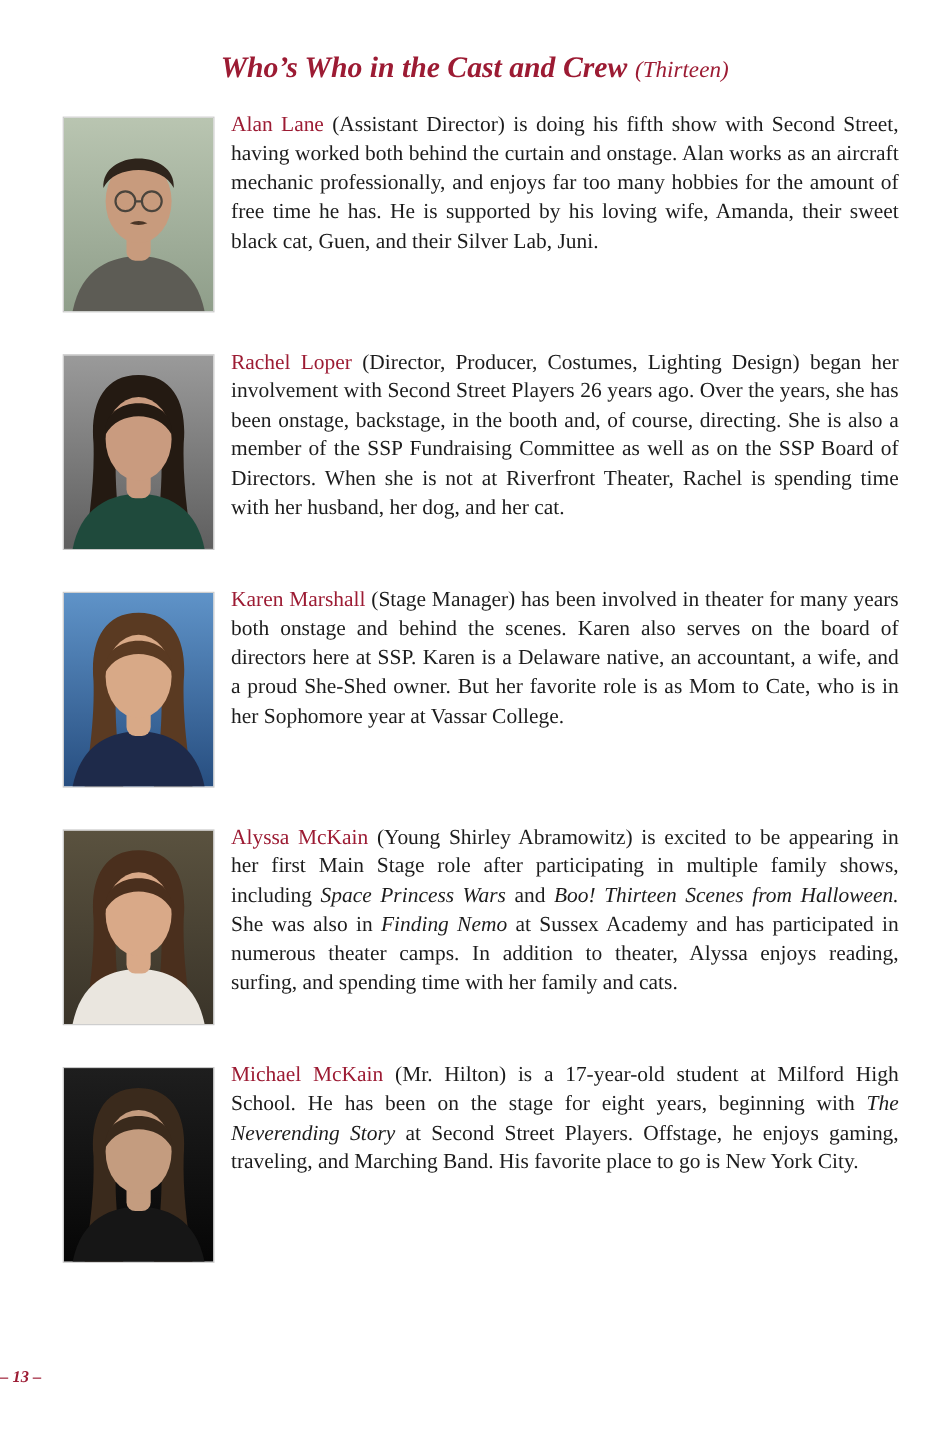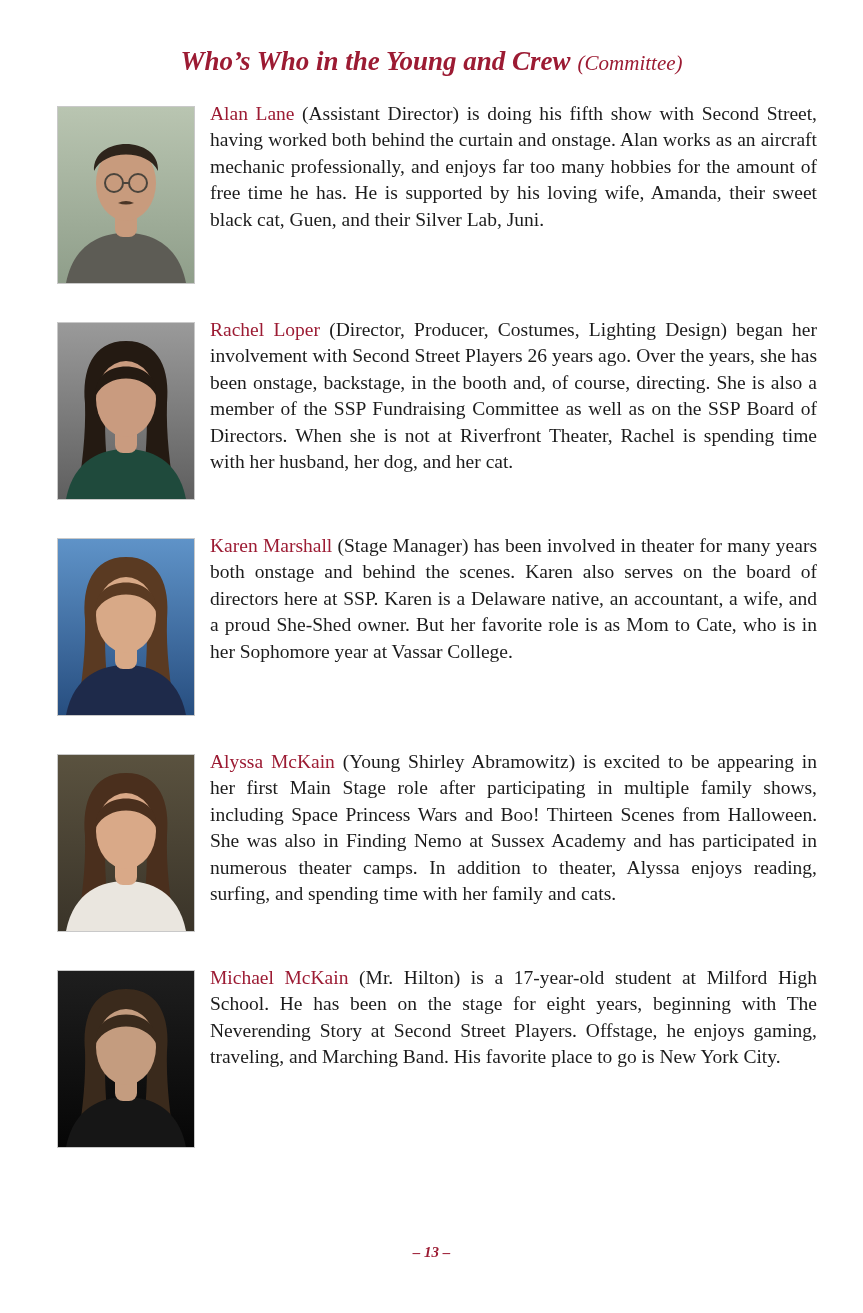--- a/index.html
+++ b/index.html
@@ -45,37 +45,37 @@
     box-sizing: content-box;
     display: block;
   }
   .photo svg { display:block; width:100%; height:100%; }
   .bio-text { margin: 0; }
   .bio-name {
     color: #9c1b33;
     font-weight: normal;
   }
   .bio-role { }
-  .run.italic { }
+  .run.italic { font-style: italic; }
   .pagenum {
     position: absolute;
     left: 0; right: 0;
     bottom: 52px;
-    text-align: center;
+    text-align: left;
     color: #9c1b33;
     font-style: italic;
     font-weight: bold;
     font-size: 15px;
   }
 </style>
 </head>
 <body>
 
 <div class="page">
-  <h1 class="title"><span>Who’s Who in the Young and Crew</span><span class="title-cont">(Committee)</span>
+  <h1 class="title"><span>Who’s Who in the Cast and Crew</span><span class="title-cont">(Thirteen)</span>
   </h1>
 
   <div id="bios">
   <section class="bio">
     <span class="photo" title="headshot of smiling man with short dark hair, glasses and mustache, gray shirt, sage green background">
           <svg viewBox="0 0 136 176" xmlns="http://www.w3.org/2000/svg" role="img">
             <defs>
               <linearGradient id="bg0" x1="0" y1="0" x2="0" y2="1">
     <stop offset="0" stop-color="#b9c5b1"></stop>
                 <stop offset="1" stop-color="#8f9e8a"></stop>

